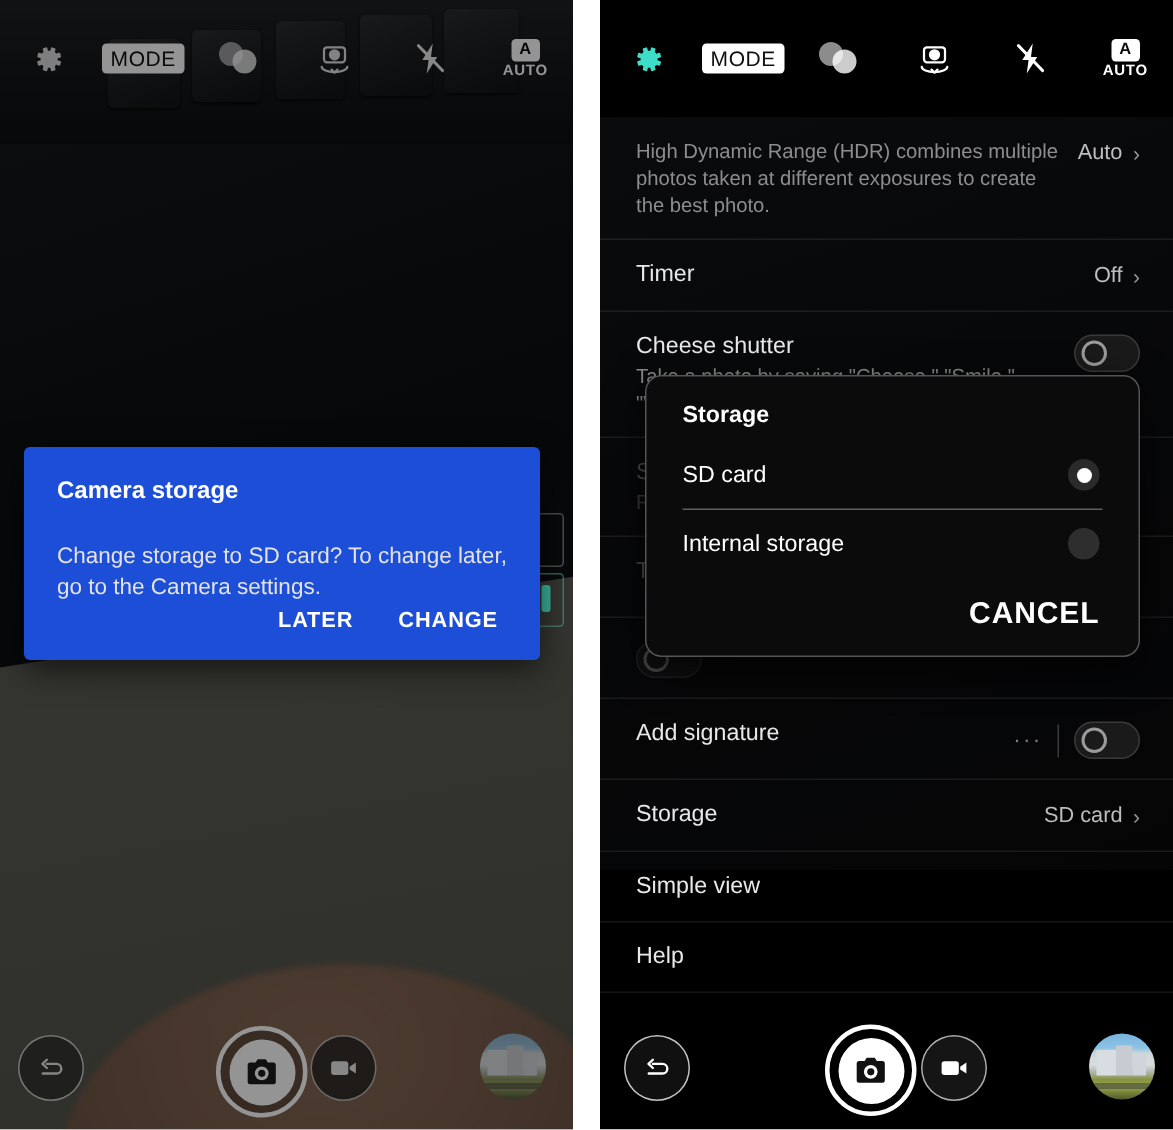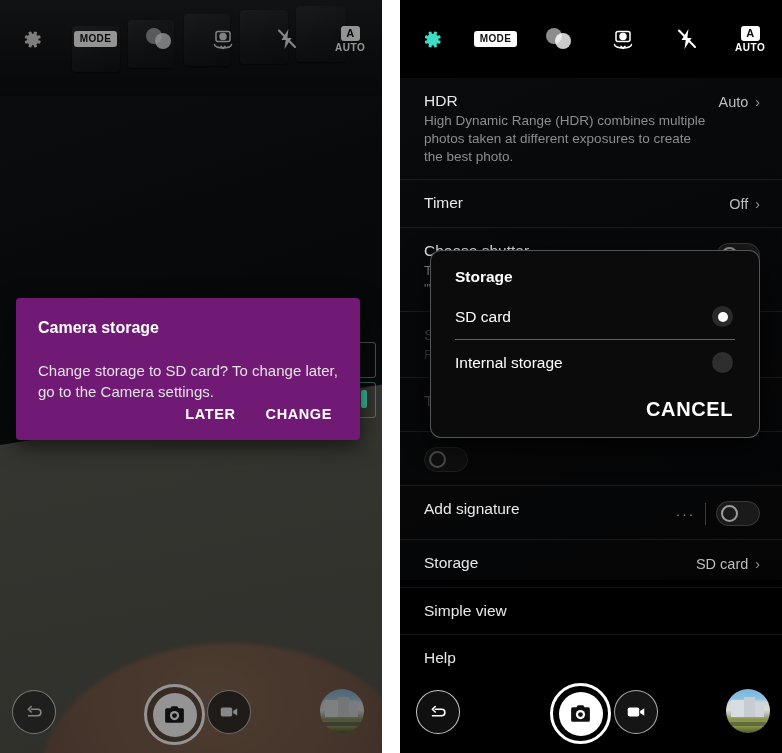--- a/index.html
+++ b/index.html
@@ -137,22 +137,22 @@
   .gear {
     width: 25px; height: 25px;
     position: relative;
   }
   .gear svg { display: block; }
 
   
   .mode-badge {
     background: #ffffff;
     color: #111;
-    font-size: 10px;
-    font-weight: bold;
+    font-size: 14px;
+    font-weight: normal;
     letter-spacing: .4px;
     padding: 3px 6px 3px 6px;
     border-radius: 3px;
     line-height: 1;
     font-family: "Liberation Sans", sans-serif;
   }
 
   
   .filter-ic {
     width: 26px; height: 22px;
@@ -271,21 +271,21 @@
   .dimmed .srow-title { color: #4c4c4c; }
   .dimmed .srow-sub { color: #3b3b3b; }
   .dimmed .toggle { opacity: .45; }
 
   
   .alert {
     position: absolute;
     left: 16px;
     top: 298px;
     width: 344px;
-    background: #701a75;
+    background: #1d4ed8;
     border-radius: 4px;
     box-shadow: 0 6px 22px rgba(0,0,0,.62);
     padding: 20px 22px 14px 22px;
     box-sizing: border-box;
     z-index: 20;
   }
   .alert-title {
     color: #ffffff;
     font-size: 16px;
     font-weight: bold;
@@ -614,21 +614,20 @@
         <span class="auto-badge-wrap">
           <span class="auto-a">A</span>
           <span class="auto-txt">AUTO</span>
         </span>
       </div>
     </div>
 
     <div class="settings-list" id="settings-list">
         <div class="srow">
           <div class="srow-main">
-            <div class="srow-title">HDR</div>
             <div class="srow-sub">High Dynamic Range (HDR) combines multiple photos taken at different exposures to create the best photo.</div>
           </div>
           <div class="srow-value">
             <span>Auto</span>
             <span class="chev">›</span>
           </div>
         </div>
         <div class="srow">
           <div class="srow-main">
             <div class="srow-title">Timer</div>

